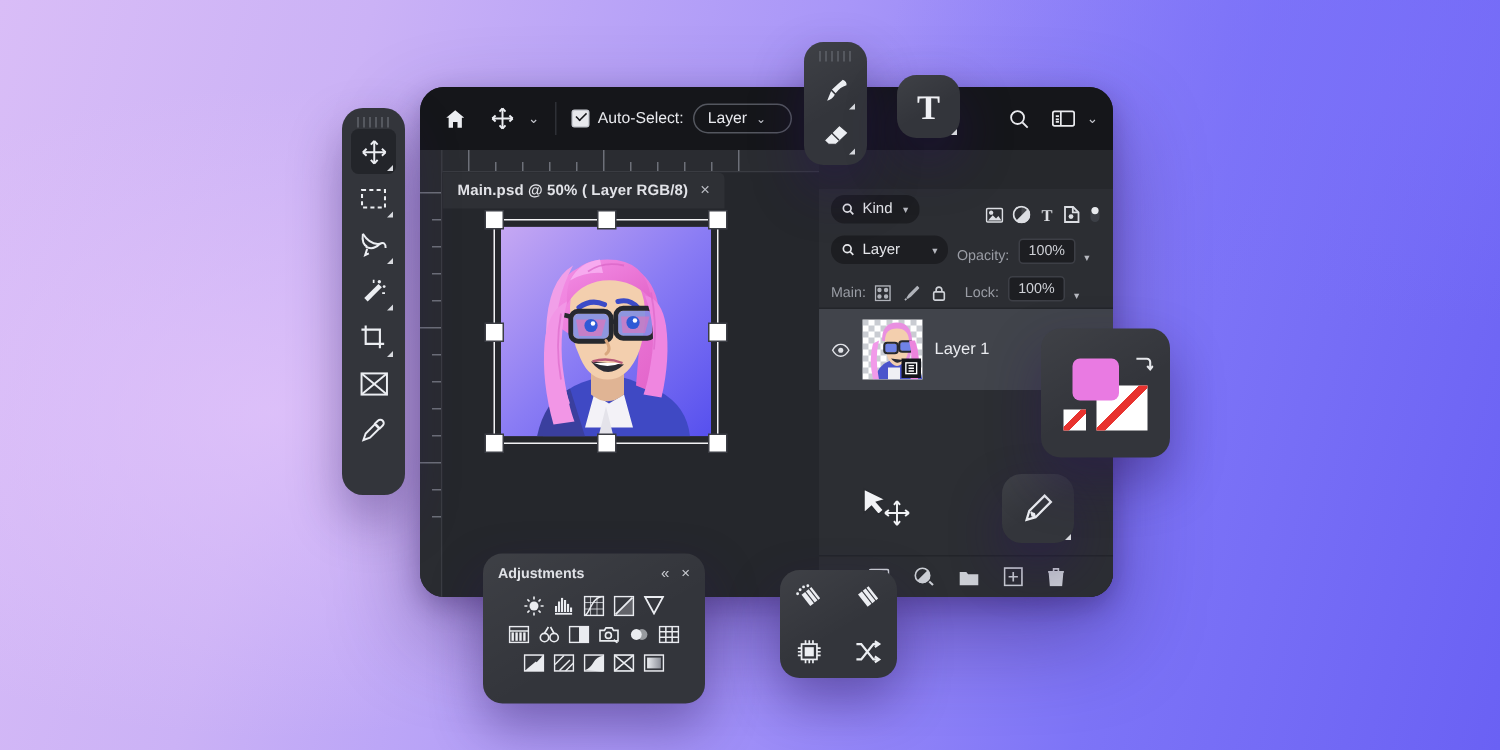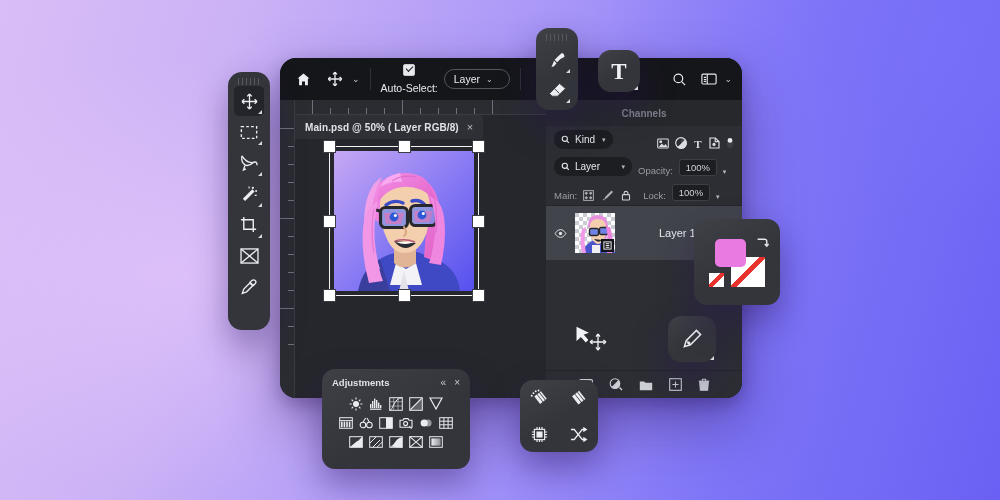--- a/index.html
+++ b/index.html
@@ -26,21 +26,21 @@
   .toolbar-top {
     position: absolute; left: 0; top: 0; width: 100%; height: 42px;
     background: #15161a; display: flex; align-items: center; padding: 0 10px; gap: 6px;
   }
   .tb-btn {
     width: 26px; height: 26px; display: flex; align-items: center; justify-content: center;
     color: #e9eaee; border-radius: 4px; position: relative;
   }
   .tb-caret { color: #c6c8cf; font-size: 9px; margin-left: -2px; }
   .tb-sep { width: 1px; height: 22px; background: #2e3036; margin: 0 4px; }
-  .chk-wrap { display: flex; align-items: center; gap: 6px; flex-direction: column; }
+  .chk-wrap { display: flex; align-items: flex-start; gap: 6px; }
   .chk {
     width: 12px; height: 12px; border: 1px solid #c9cbd2; border-radius: 2px;
     background: #e8e9ed; position: relative;
   }
   .chk::after {
     content: ""; position: absolute; left: 2px; top: 1px; width: 6px; height: 3px;
     border-left: 1.6px solid #15161a; border-bottom: 1.6px solid #15161a;
     transform: rotate(-45deg);
   }
   .chk-label { color: #e9eaee; font-size: 10.5px; }
@@ -115,21 +115,21 @@
     position: relative;
   }
   .layer-row.selected { background: #41444b; }
   .eye { color: #dfe1e6; width: 13px; display: flex; justify-content: center; }
   .thumb {
     width: 40px; height: 40px; background:
       repeating-conic-gradient(#ffffff 0% 25%, #c9ccd2 0% 50%) 50% / 8px 8px;
     position: relative; overflow: hidden; flex: 0 0 auto;
   }
   .thumb-grad { width: 40px; height: 40px; flex: 0 0 auto; }
-  .layer-name { color: #e9ebef; font-size: 11px; margin-left: 36px; }
+  .layer-name { color: #e9ebef; font-size: 11px; }
   .smart-badge {
     position: absolute; right: 1px; bottom: 1px; width: 13px; height: 13px;
     background: #14151a; display: flex; align-items: center; justify-content: center;
     color: #fff; font-size: 8px;
   }
   .panel-bottom {
     margin-top: auto; height: 28px; display: flex; align-items: center;
     justify-content: center; gap: 16px; color: #cdd0d6; border-top: 1px solid #23252a;
   }
   .path-cursor { position: absolute; left: 28px; bottom: 44px; color: #f2f3f6; }
@@ -367,21 +367,20 @@
       <span class="h ml"></span>
       <span class="h mr"></span>
       <span class="h bl"></span>
       <span class="h bc"></span>
       <span class="h br"></span>
     </div>
   </div>
 
   <div class="right-panel">
     <div class="panel-tabs">
-      <div class="ptab">Channels</div>
     </div>
 
     <div class="prow">
       <div class="pill">
         <svg width="9" height="9" viewBox="0 0 16 16" fill="none" stroke="#e6e7eb" stroke-width="2">
           <circle cx="6.8" cy="6.8" r="4.6"></circle>
             <path d="M10.3 10.3 14 14"></path>
         </svg>
         <span>Kind</span>
         <span class="cv">▾</span>

